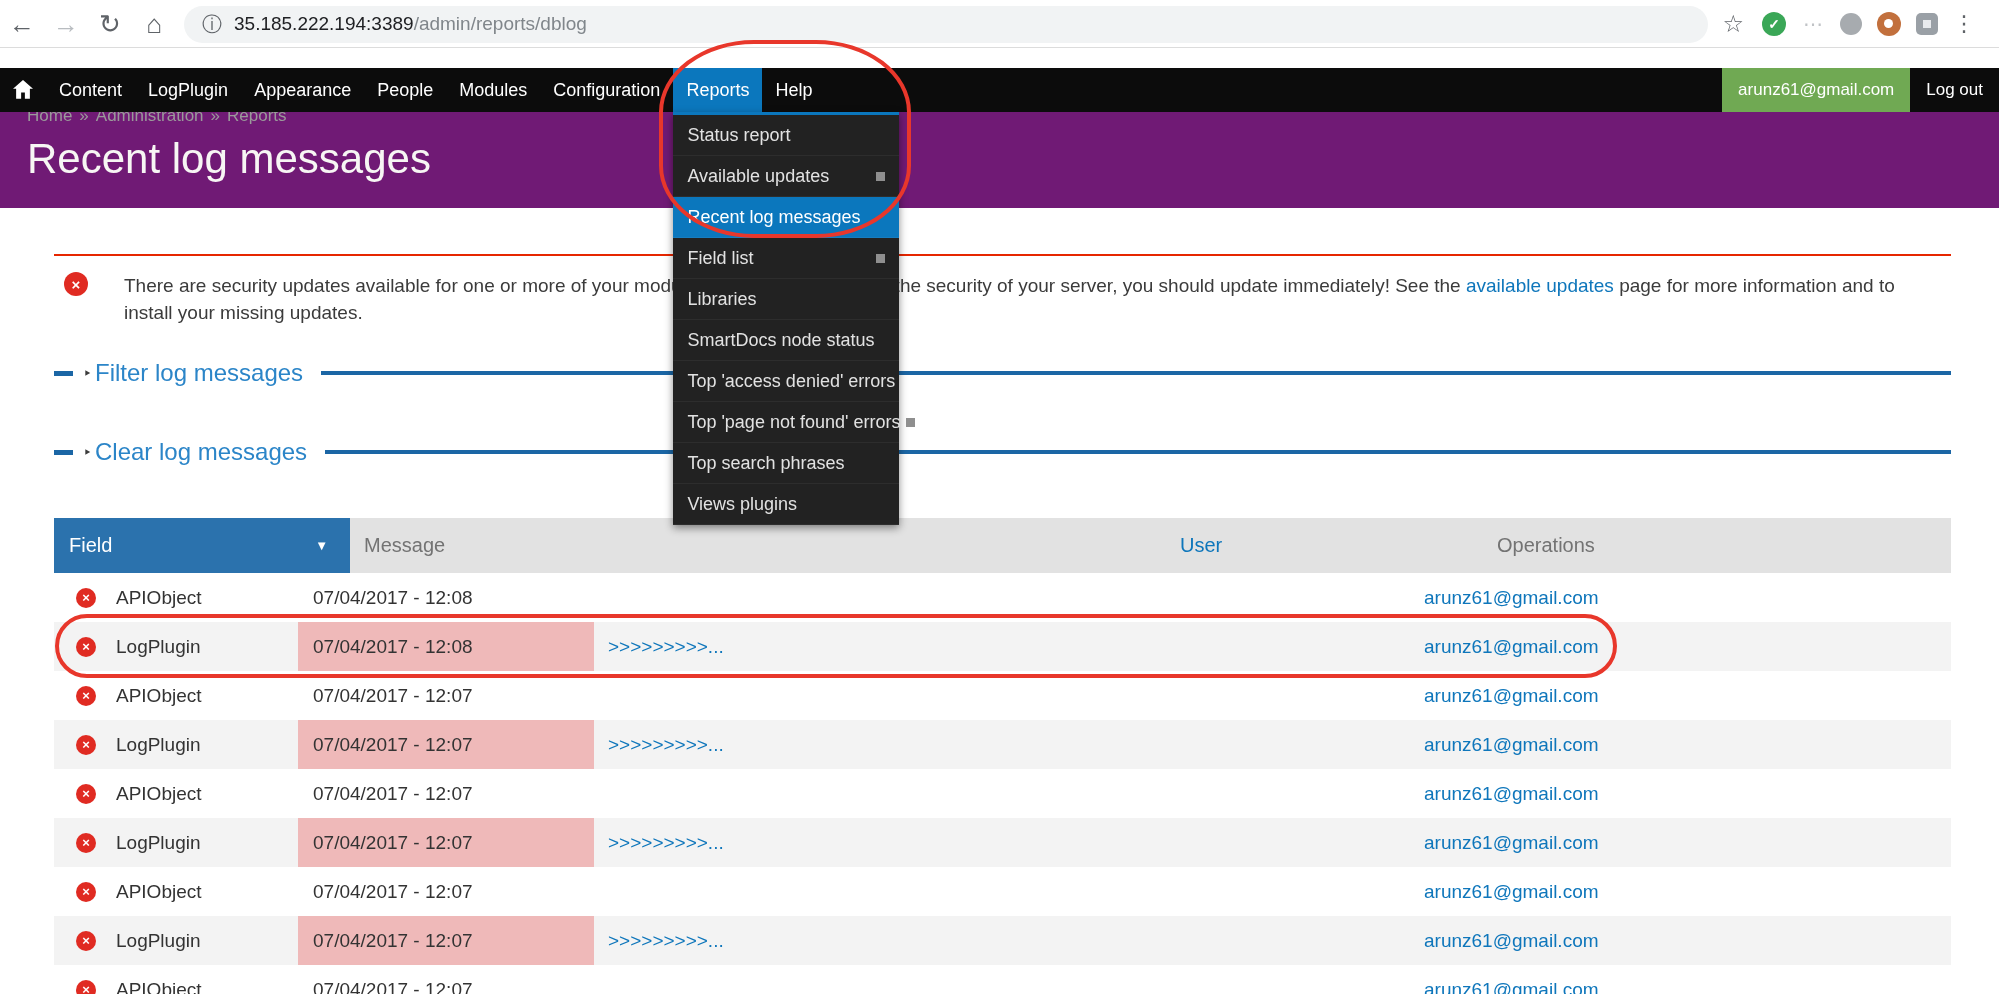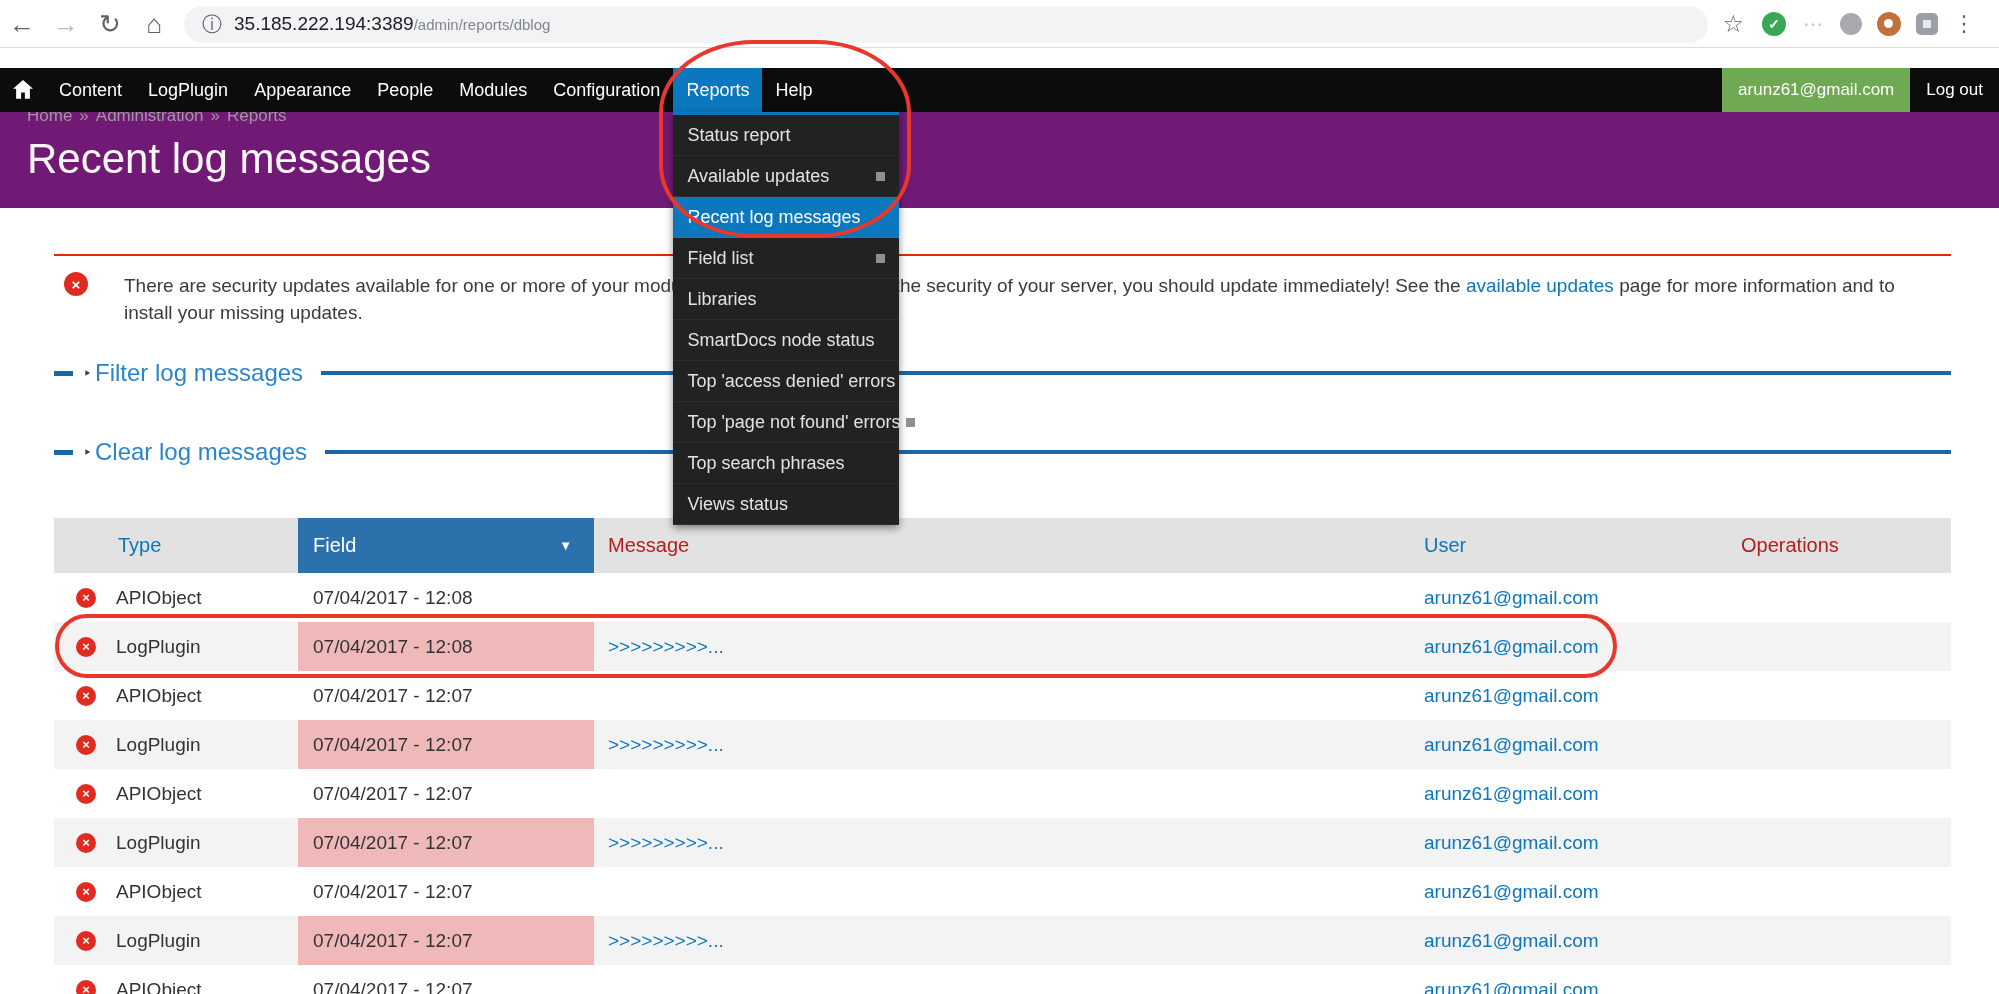--- a/index.html
+++ b/index.html
@@ -8,21 +8,21 @@
 
   
   .browser-bar { position:absolute; top:0; left:0; right:0; height:48px; background:#ffffff;
                  box-shadow: inset 0 -1px 0 #dcdcdc; display:flex; align-items:center; z-index:30; }
   .nav-btn { width:44px; text-align:center; font-size:26px; color:#5f6368; cursor:pointer; }
   .nav-btn.disabled { color:#b8bcc0; }
   .url-bar { flex:1; height:37px; margin-left:8px; margin-right:14px; background:#f1f3f4;
              border-radius:19px; display:flex; align-items:center; padding:0 18px; }
   .info-icon { color:#5f6368; font-size:20px; margin-right:12px; }
   .url-host { font-size:19px; color:#202124; }
-  .url-path { font-size:15px; color:#80868b; }
+  .url-path { font-size:19px; color:#80868b; }
   .star-icon { font-size:24px; color:#5f6368; margin-right:18px; cursor:pointer; }
   .ext-icons { display:flex; align-items:center; gap:15px; margin-right:14px; }
   .ext { width:24px; height:24px; display:flex; align-items:center; justify-content:center; cursor:pointer; }
   .ext.green { background:#3aa757; border-radius:50%; color:#fff; font-size:14px; font-weight:bold; }
   .ext.dim { color:#c0c3c6; font-size:20px; }
   .ext.gray-blob { background:#a7abaf; border-radius:50%; width:22px; height:22px; }
   .ext.orange { background:#c2703d; border-radius:50%; position:relative; }
   .ext.orange::after { content:""; width:9px; height:9px; background:#fff; border-radius:50%;
                        position:absolute; top:7px; left:7px; }
   .ext.gray-square { background:#9aa0a6; border-radius:5px; width:22px; height:22px; position:relative; }
@@ -87,21 +87,21 @@
   .trow, .thead { display:flex; align-items:stretch; }
   .col { display:flex; align-items:center; }
   .col-type { width:244px; padding-left:22px; }
   .col-date { width:296px; padding-left:15px; }
   .col-msg  { width:816px; padding-left:14px; }
   .col-user { width:310px; padding-left:14px; }
   .col-ops  { width:231px; padding-left:21px; }
   .thead { height:55px; background:#e2e2e2; font-size:20px; }
   .thead .col-type { padding-left:64px; }
   .th-link { color:#0e76bb; text-decoration:none; cursor:pointer; }
-  .th-plain { color:#b91c1c; }
+  .th-plain { color:#737373; }
   .col-date.sorted { background:#2b72ad; color:#fff; justify-content:space-between; padding-right:22px; }
   .sort-arrow { font-size:13px; color:#fff; }
   .trow { height:49px; position:relative; }
   .trow.even { background:#f3f3f3; }
   .type-text { margin-left:20px; }
   .date-cell-pink { background:#efb9b9; }
   .row-err { width:20px; height:20px; font-size:13px; }
   .msg-link, .user-link { color:#0e76bb; text-decoration:none; cursor:pointer; }
 </style>
 </head>
@@ -170,21 +170,21 @@
           <span class="dd-label">Top 'access denied' errors</span>
         </div>
       <div class="dd-item">
           <span class="dd-label">Top 'page not found' errors</span>
           <span class="dd-ind"></span>
         </div>
       <div class="dd-item">
           <span class="dd-label">Top search phrases</span>
         </div>
       <div class="dd-item">
-          <span class="dd-label">Views status</span>
+          <span class="dd-label">Views plugins</span>
         </div>
     </div>
 
     
     <div class="annot annot-menu"></div>
   </div>
 
   <div class="menu-item"><span>Help</span></div>
 
   <div class="tb-right">
@@ -219,23 +219,20 @@
   </div>
   <div class="fieldset-row clear">
     <span class="fs-dash"></span>
     <span class="fs-tri">‣</span>
     <span class="fs-label">Clear log messages</span>
     <span class="fs-line"></span>
   </div>
 
   <div class="log-table">
     <div class="thead">
-      <div class="col col-type">
-          <a class="th-link">Type</a>
-        </div>
       <div class="col col-date sorted">
         <span>Field</span>
         <span class="sort-arrow">▼</span>
       </div>
       <div class="col col-msg">
           <span class="th-plain">Message</span>
         </div>
       <div class="col col-user">
           <a class="th-link">User</a>
         </div>

